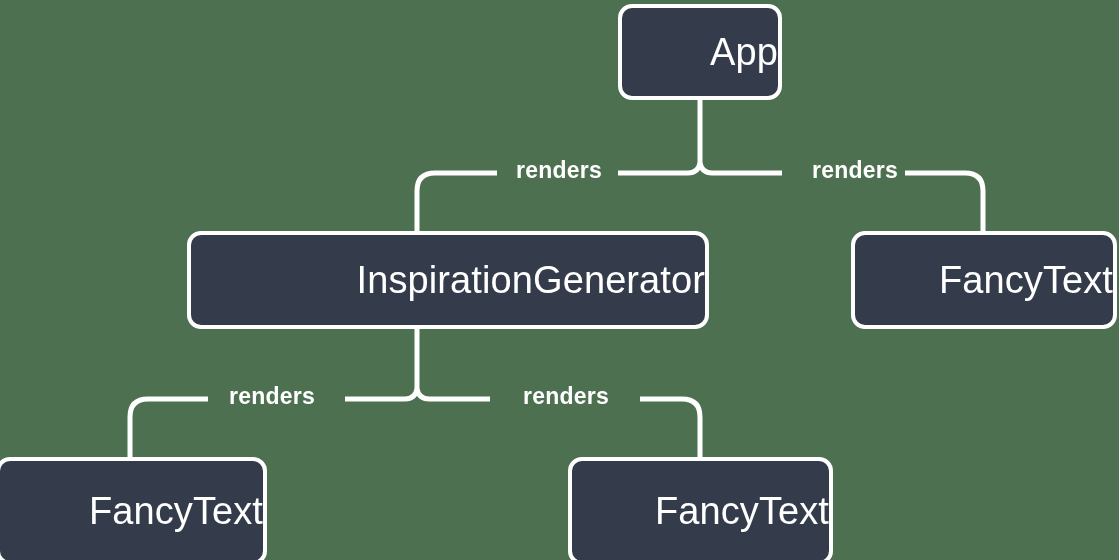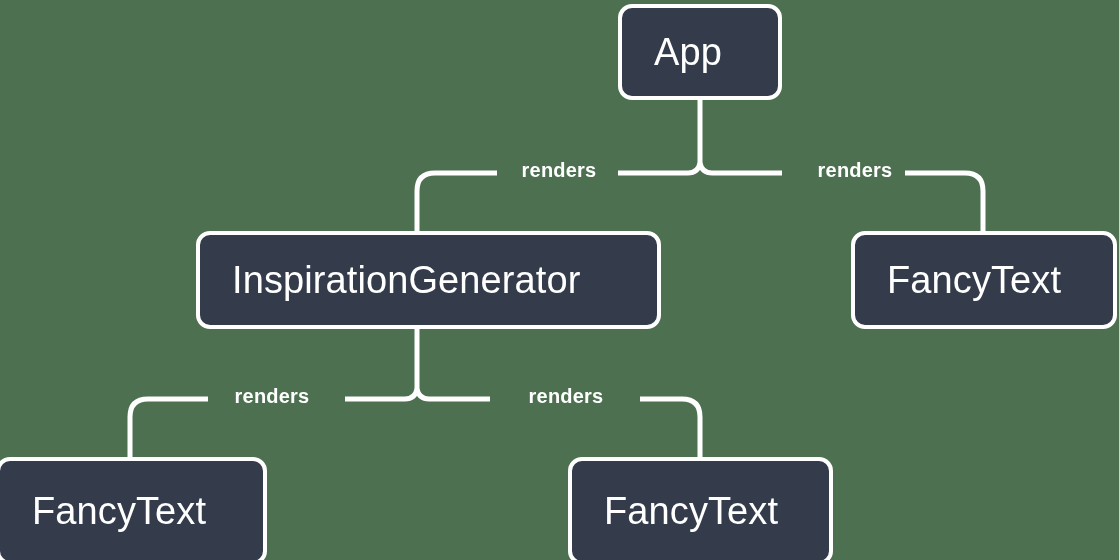--- a/index.html
+++ b/index.html
@@ -24,36 +24,36 @@
     pointer-events: none;
   }
   .node {
     position: absolute;
     box-sizing: border-box;
     background: #343c4c;
     border: 4px solid #ffffff;
     border-radius: 14px;
     display: flex;
     align-items: center;
-    justify-content: flex-start;
+    justify-content: flex-end;
     color: #ffffff;
     font-size: 38px;
     font-weight: 400;
     letter-spacing: 0.1px;
     white-space: nowrap;
     padding-left: 32px;
   }
   .node-label {
     display: block;
     line-height: 1;
   }
   .edge-label {
     position: absolute;
     color: #ffffff;
-    font-size: 20px;
+    font-size: 23px;
     font-weight: 600;
     letter-spacing: 0.2px;
     line-height: 1;
     white-space: nowrap;
     transform: translate(-50%, -50%);
   }
 </style>
 </head>
 <body>
 
@@ -81,21 +81,21 @@
       <path d="M 208 399 L 148 399 Q 130 399 130 417 L 130 457"></path>
 
       <path d="M 640 399 L 682 399 Q 700 399 700 417 L 700 457"></path>
     </g>
   </svg>
 
   <div class="node" style="left:618px; top:4px; width:164px; height:96px;">
     <span class="node-label">App</span>
   </div>
 
-  <div class="node" style="left:196px; top:231px; width:465px; height:98px;">
+  <div class="node" style="left:187px; top:231px; width:522px; height:98px;">
     <span class="node-label">InspirationGenerator</span>
   </div>
 
   <div class="node" style="left:851px; top:231px; width:266px; height:98px;">
     <span class="node-label">FancyText</span>
   </div>
 
   <div class="node" style="left:-4px; top:457px; width:271px; height:108px;">
     <span class="node-label">FancyText</span>
   </div>

